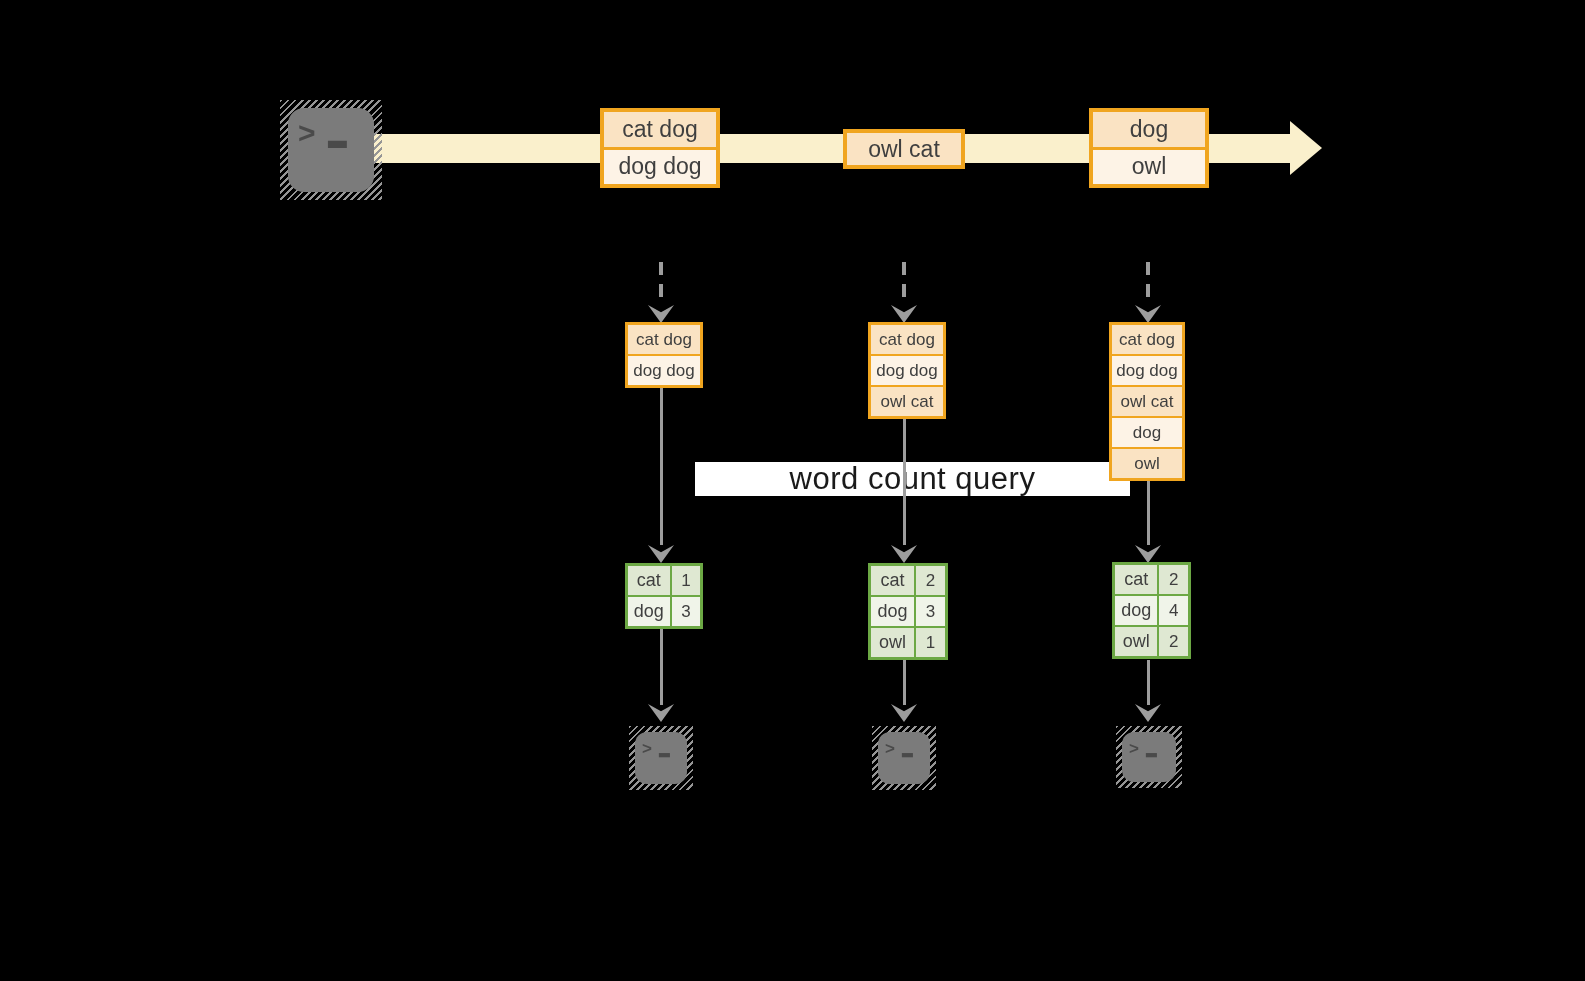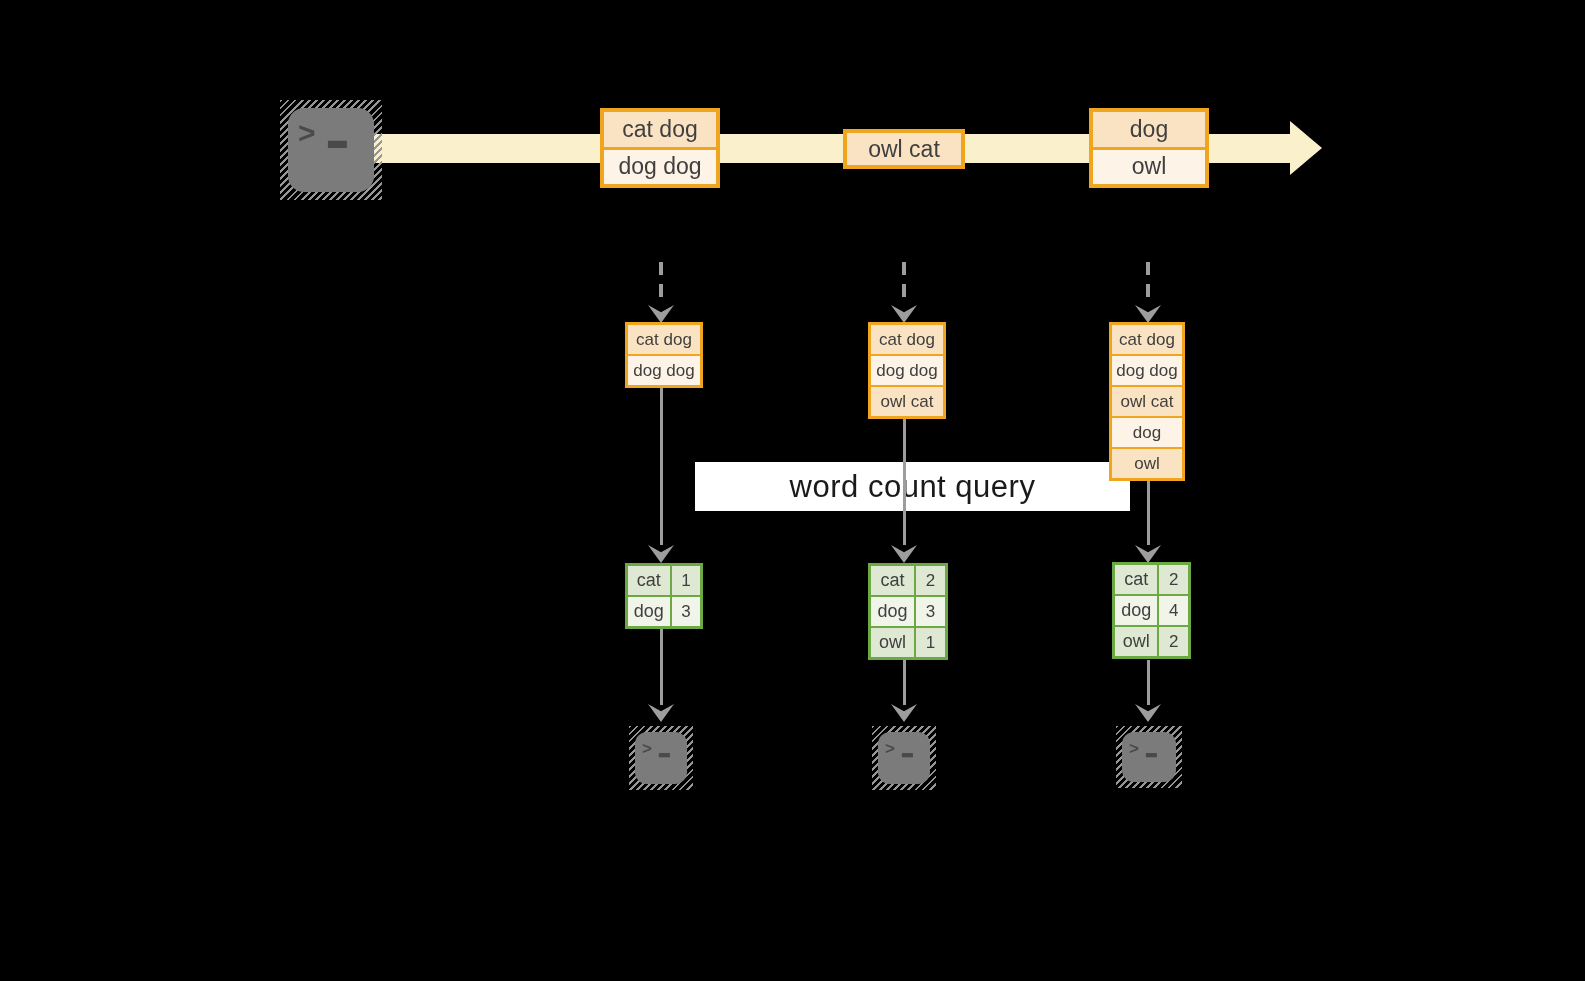--- a/index.html
+++ b/index.html
@@ -134,21 +134,21 @@
     <div class="stack-cell peach">owl cat</div>
   </div>
   <div class="abs stack" style="left:1109px;top:322px;width:70px">
     <div class="stack-cell peach">cat dog</div>
     <div class="stack-cell cream">dog dog</div>
     <div class="stack-cell peach">owl cat</div>
     <div class="stack-cell cream">dog</div>
     <div class="stack-cell peach">owl</div>
   </div>
 
-  <div class="abs query-band" style="left:695px;top:462px;width:435px;height:49px">
+  <div class="abs query-band" style="left:695px;top:462px;width:435px;height:34px">
     <span>word count query</span>
   </div>
 
   <div class="abs vline" style="left:660px;top:388px;height:157px"></div>
   <div class="abs arrowhead" style="left:648px;top:545px"></div>
   <div class="abs vline" style="left:903px;top:419px;height:126px"></div>
   <div class="abs arrowhead" style="left:891px;top:545px"></div>
   <div class="abs vline" style="left:1147px;top:481px;height:64px"></div>
   <div class="abs arrowhead" style="left:1135px;top:545px"></div>
 

